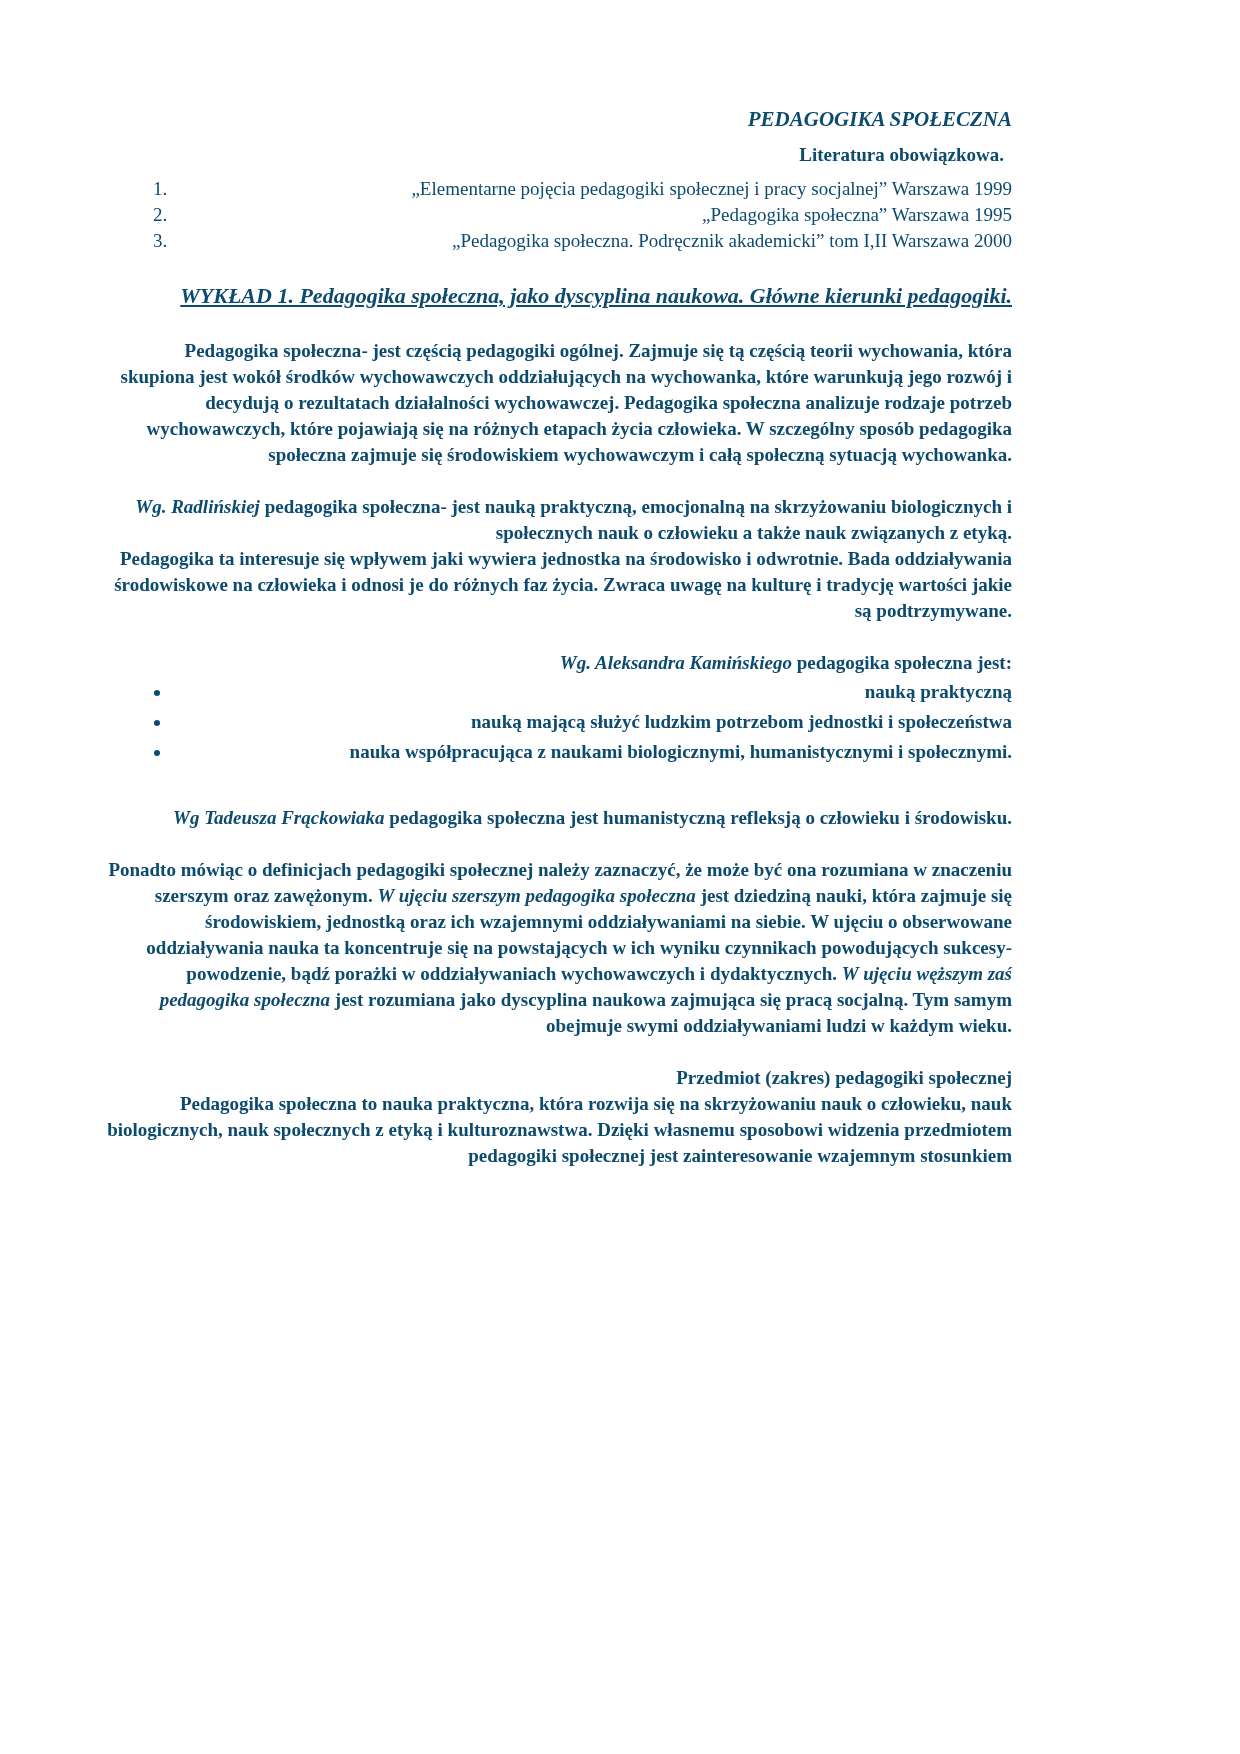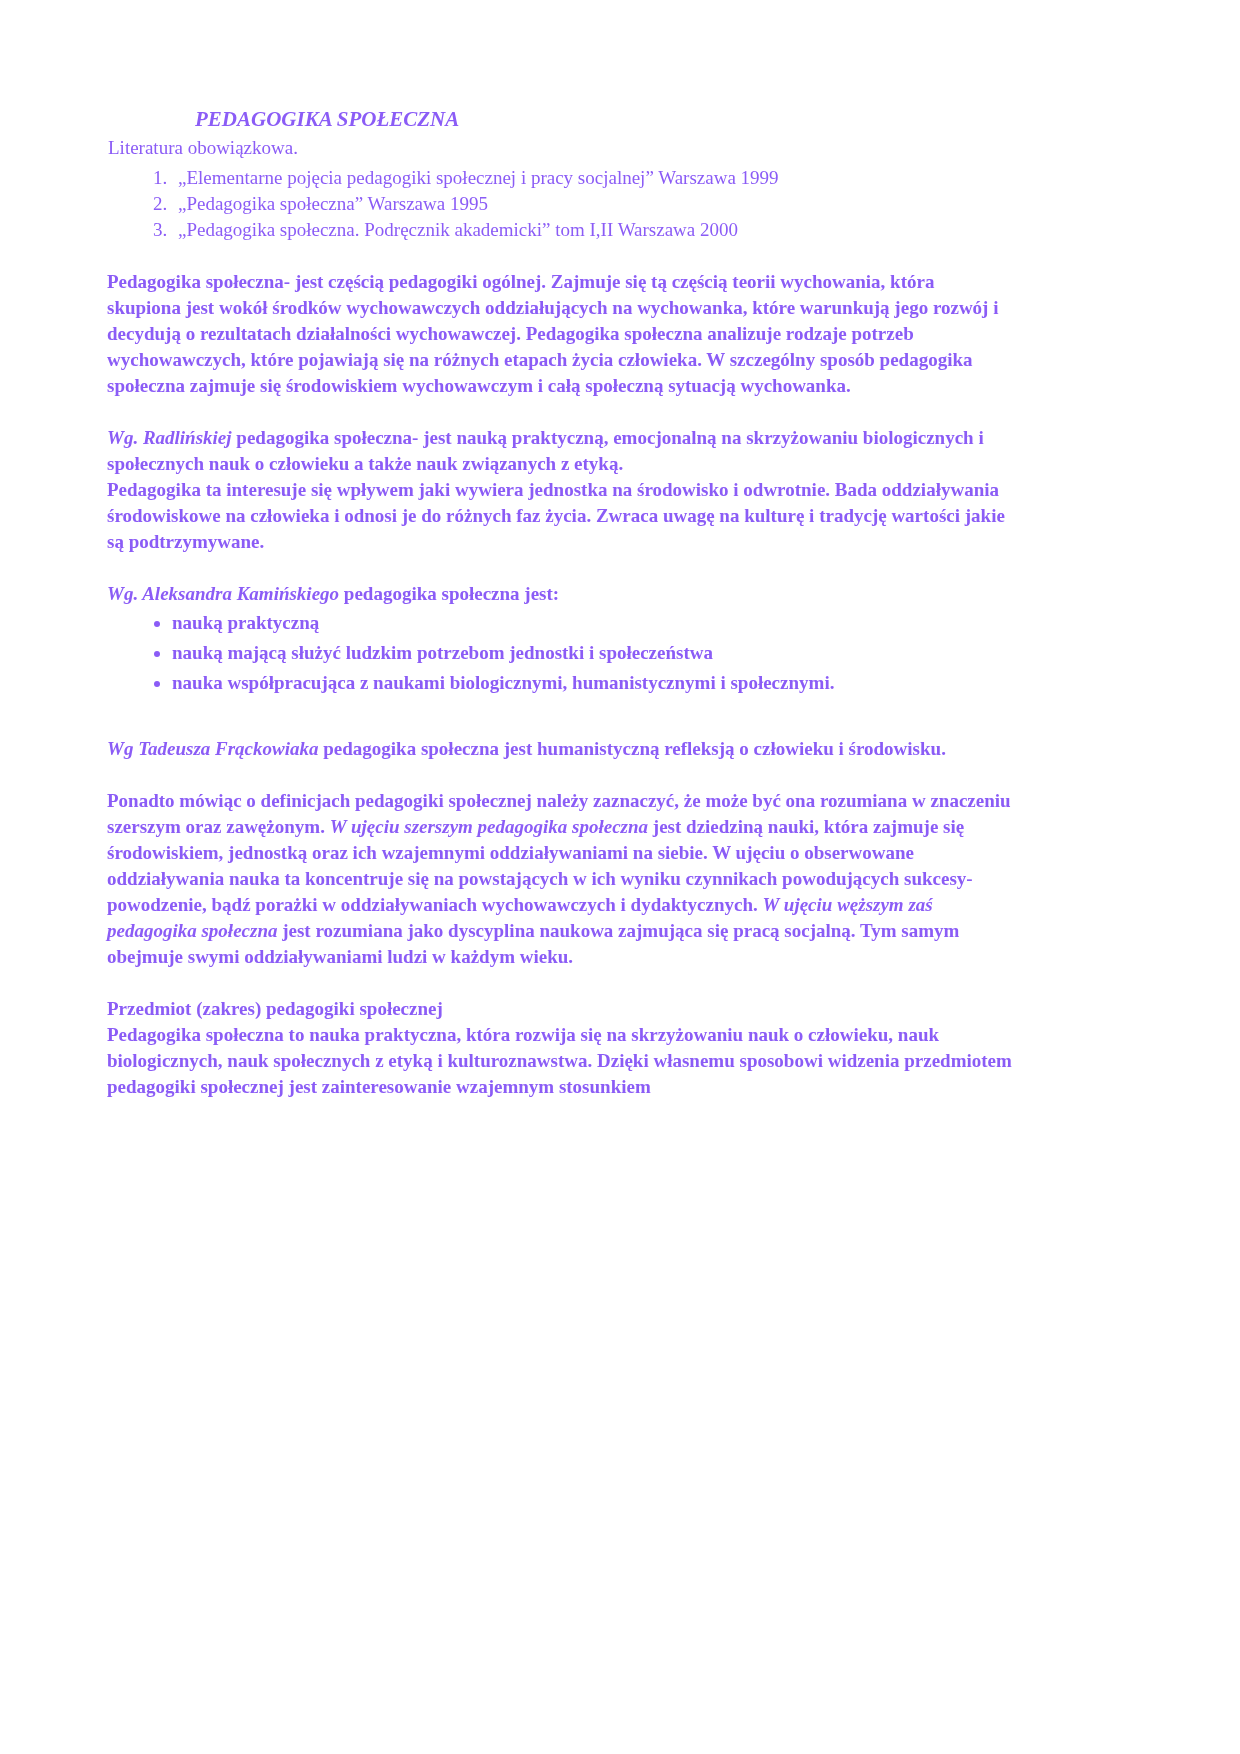--- a/index.html
+++ b/index.html
@@ -9,31 +9,32 @@
     height: 1754px;
     background: #ffffff;
     overflow: hidden;
   }
   .page {
     width: 1012px;
     padding: 104px 0 0 107px;
     font-family: "Liberation Serif", "DejaVu Serif", serif;
     font-size: 19px;
     line-height: 26px;
-    color: #8b5cf6;
+    color: #0c4a6e;
+    text-align: right;
   }
   .doc-title {
     font-size: 21px;
     line-height: 30px;
     font-weight: bold;
     font-style: italic;
     margin: 0 0 0 88px;
   }
   .author { margin: 0 0 26px 0; }
-  .lit-heading { margin: 1px; }
+  .lit-heading { margin: 8px; font-weight: bold; }
   .lit-list {
     margin: 4px 0 26px 0;
     padding: 0 0 0 65px;
     list-style: decimal;
   }
   .lit-list li { padding-left: 6px; }
   .lecture-heading {
     font-size: 22px;
     line-height: 32px;
     font-weight: bold;
@@ -61,20 +62,21 @@
 <div class="page">
   <h1 class="doc-title">PEDAGOGIKA SPOŁECZNA</h1>
 
   <p class="lit-heading">Literatura obowiązkowa.</p>
   <ol class="lit-list">
       <li>„Elementarne pojęcia pedagogiki społecznej  i pracy socjalnej” Warszawa 1999</li>
       <li>„Pedagogika społeczna” Warszawa 1995</li>
       <li>„Pedagogika społeczna. Podręcznik akademicki” tom I,II Warszawa 2000</li>
     </ol>
 
+  <h2 class="lecture-heading">WYKŁAD 1. Pedagogika społeczna, jako dyscyplina naukowa. Główne kierunki pedagogiki. </h2>
 
   <div>
       <p class="para"><span class="run-b">Pedagogika społeczna</span><span class="run">- jest częścią pedagogiki ogólnej. Zajmuje się tą częścią teorii wychowania, która skupiona jest wokół środków wychowawczych oddziałujących na wychowanka, które warunkują jego rozwój i decydują o rezultatach działalności wychowawczej. Pedagogika społeczna analizuje rodzaje potrzeb wychowawczych, które pojawiają się na różnych etapach życia człowieka. W szczególny sposób pedagogika społeczna zajmuje się środowiskiem wychowawczym i całą społeczną sytuacją wychowanka.</span></p>
       <p class="para"><span class="run-bi">Wg. Radlińskiej</span><span class="run"> pedagogika społeczna- jest nauką praktyczną, emocjonalną na skrzyżowaniu biologicznych i społecznych nauk o człowieku a także nauk związanych z etyką.</span><br><span class="run">Pedagogika ta interesuje się wpływem jaki wywiera jednostka na środowisko i odwrotnie. Bada oddziaływania środowiskowe na człowieka i odnosi je do różnych faz życia. Zwraca uwagę na kulturę i tradycję wartości jakie są podtrzymywane.</span></p>
       <p class="para tight"><span class="run-bi">Wg. Aleksandra Kamińskiego</span><span class="run"> pedagogika społeczna jest:</span></p>
       <ul class="bullet-list">
         <li>nauką praktyczną</li>
         <li>nauką mającą służyć ludzkim potrzebom jednostki i społeczeństwa</li>
         <li>nauka współpracująca z naukami biologicznymi, humanistycznymi i społecznymi.</li>
       </ul>

